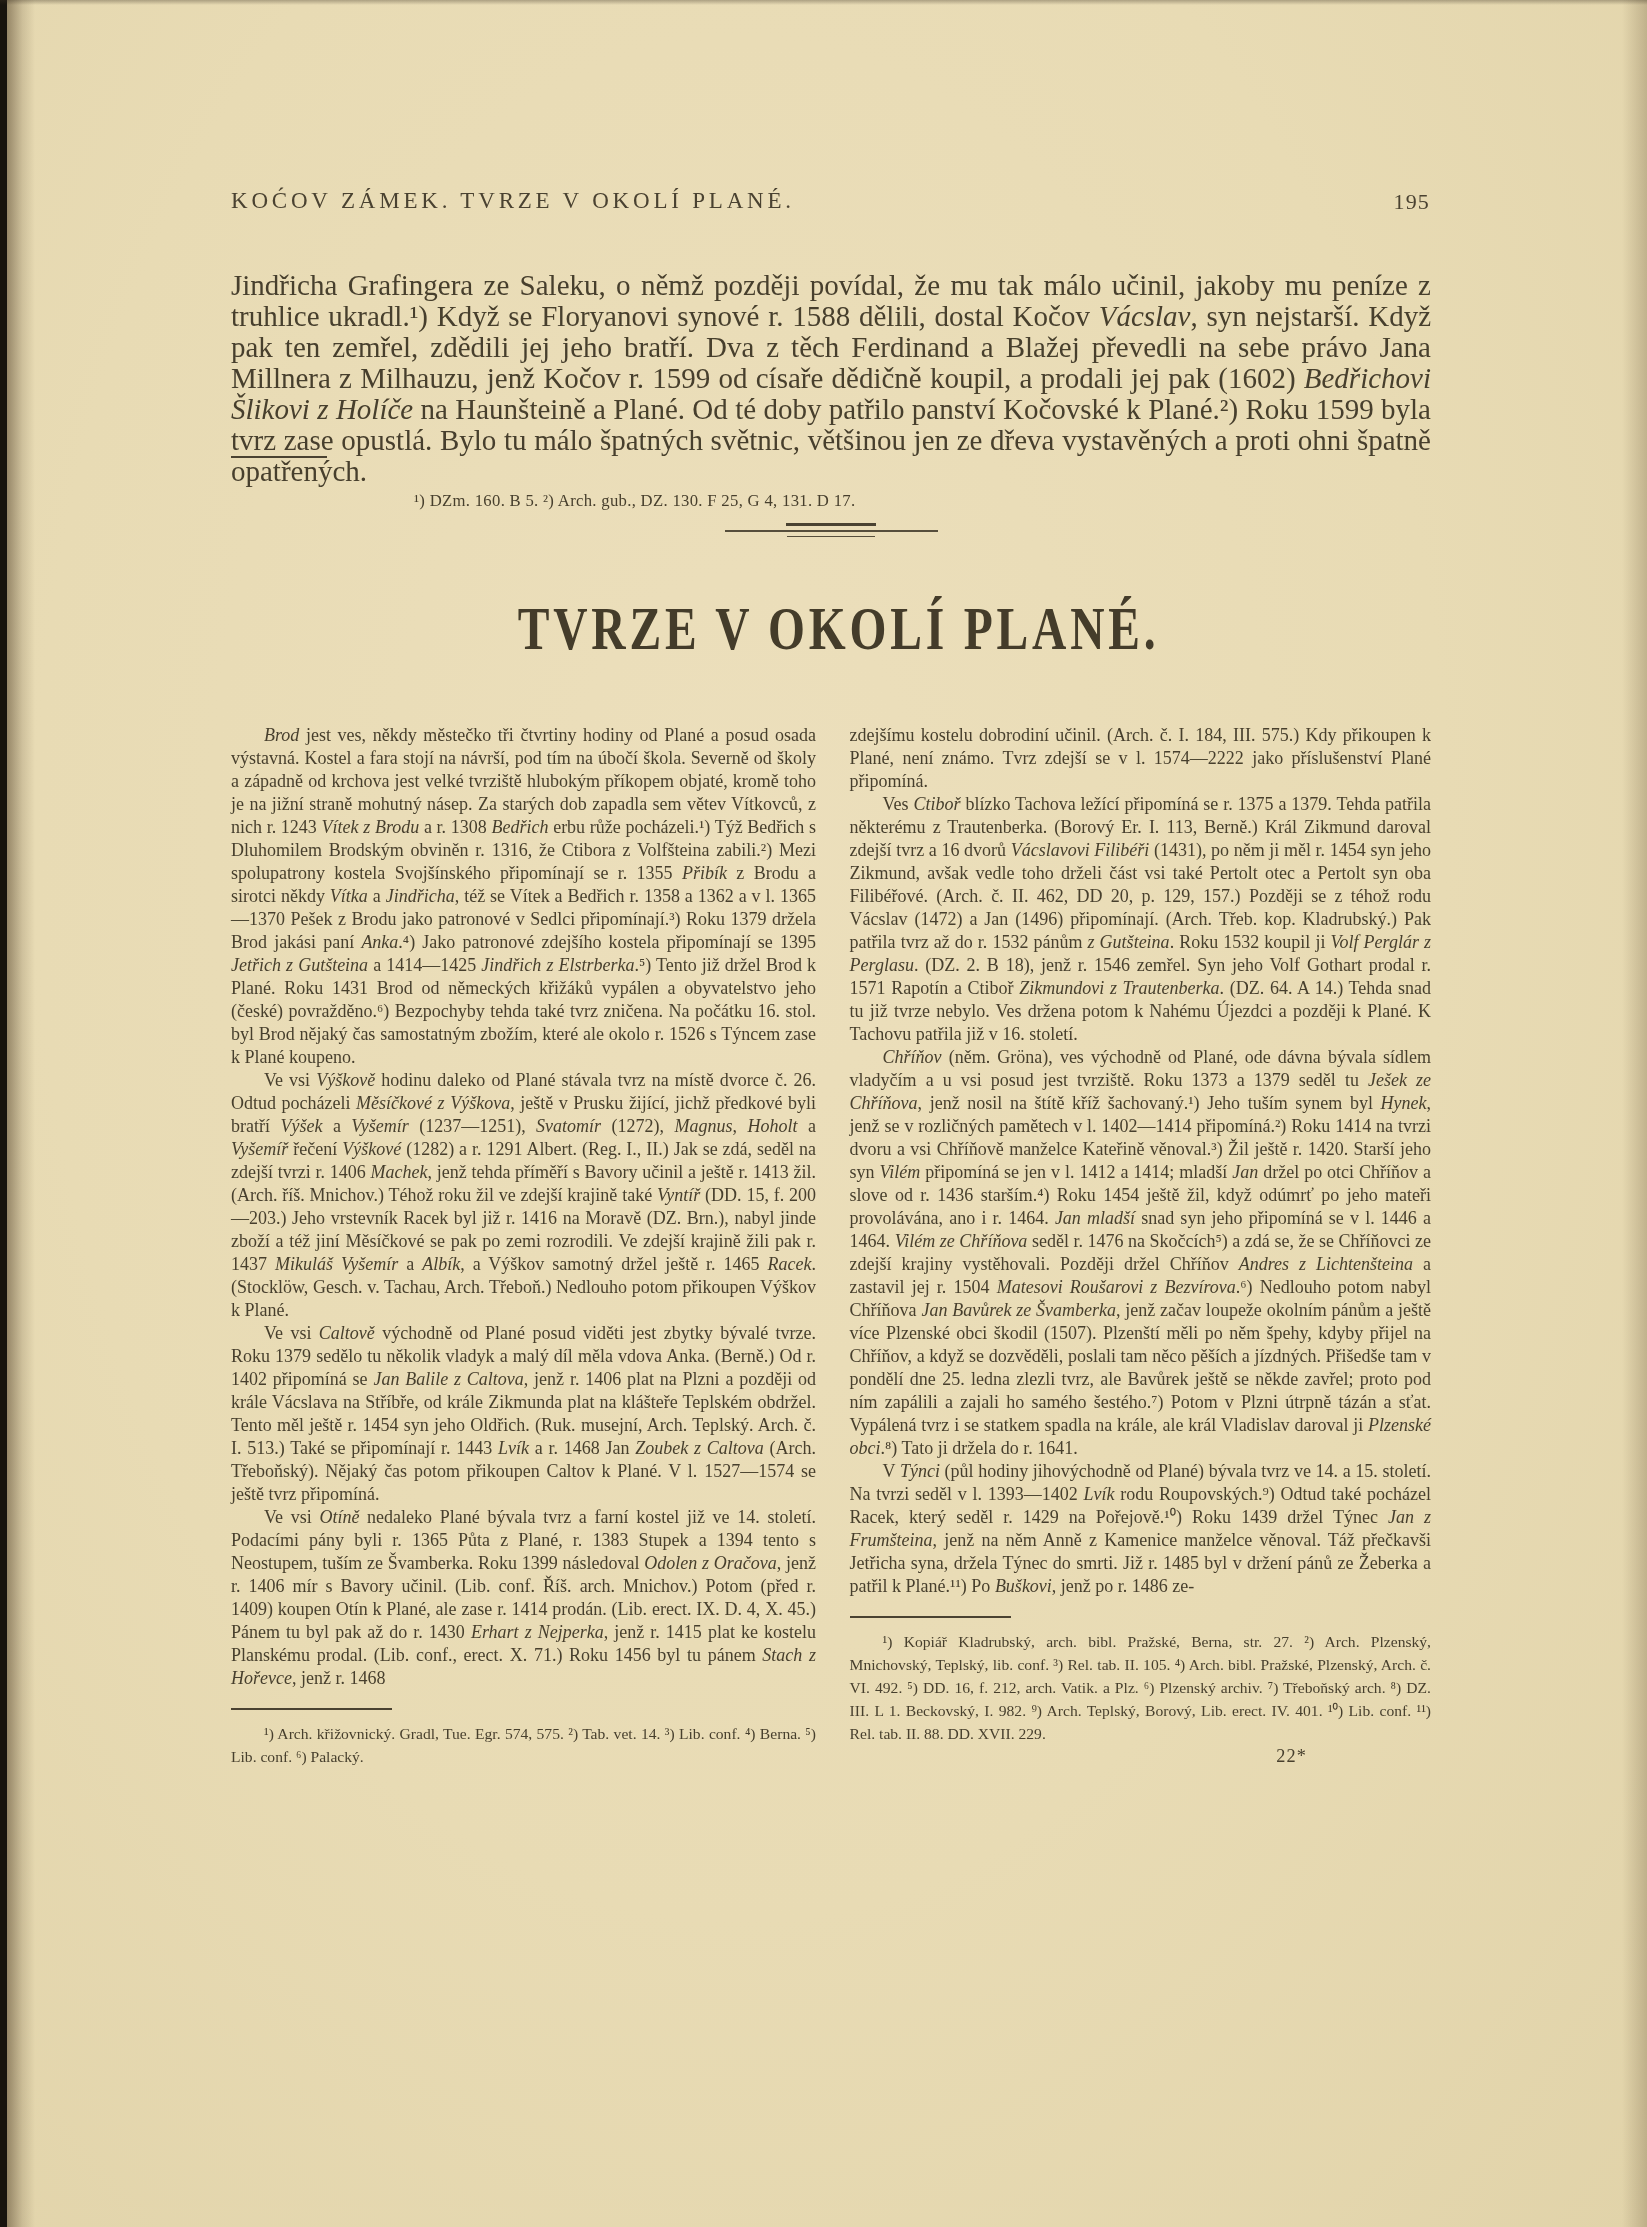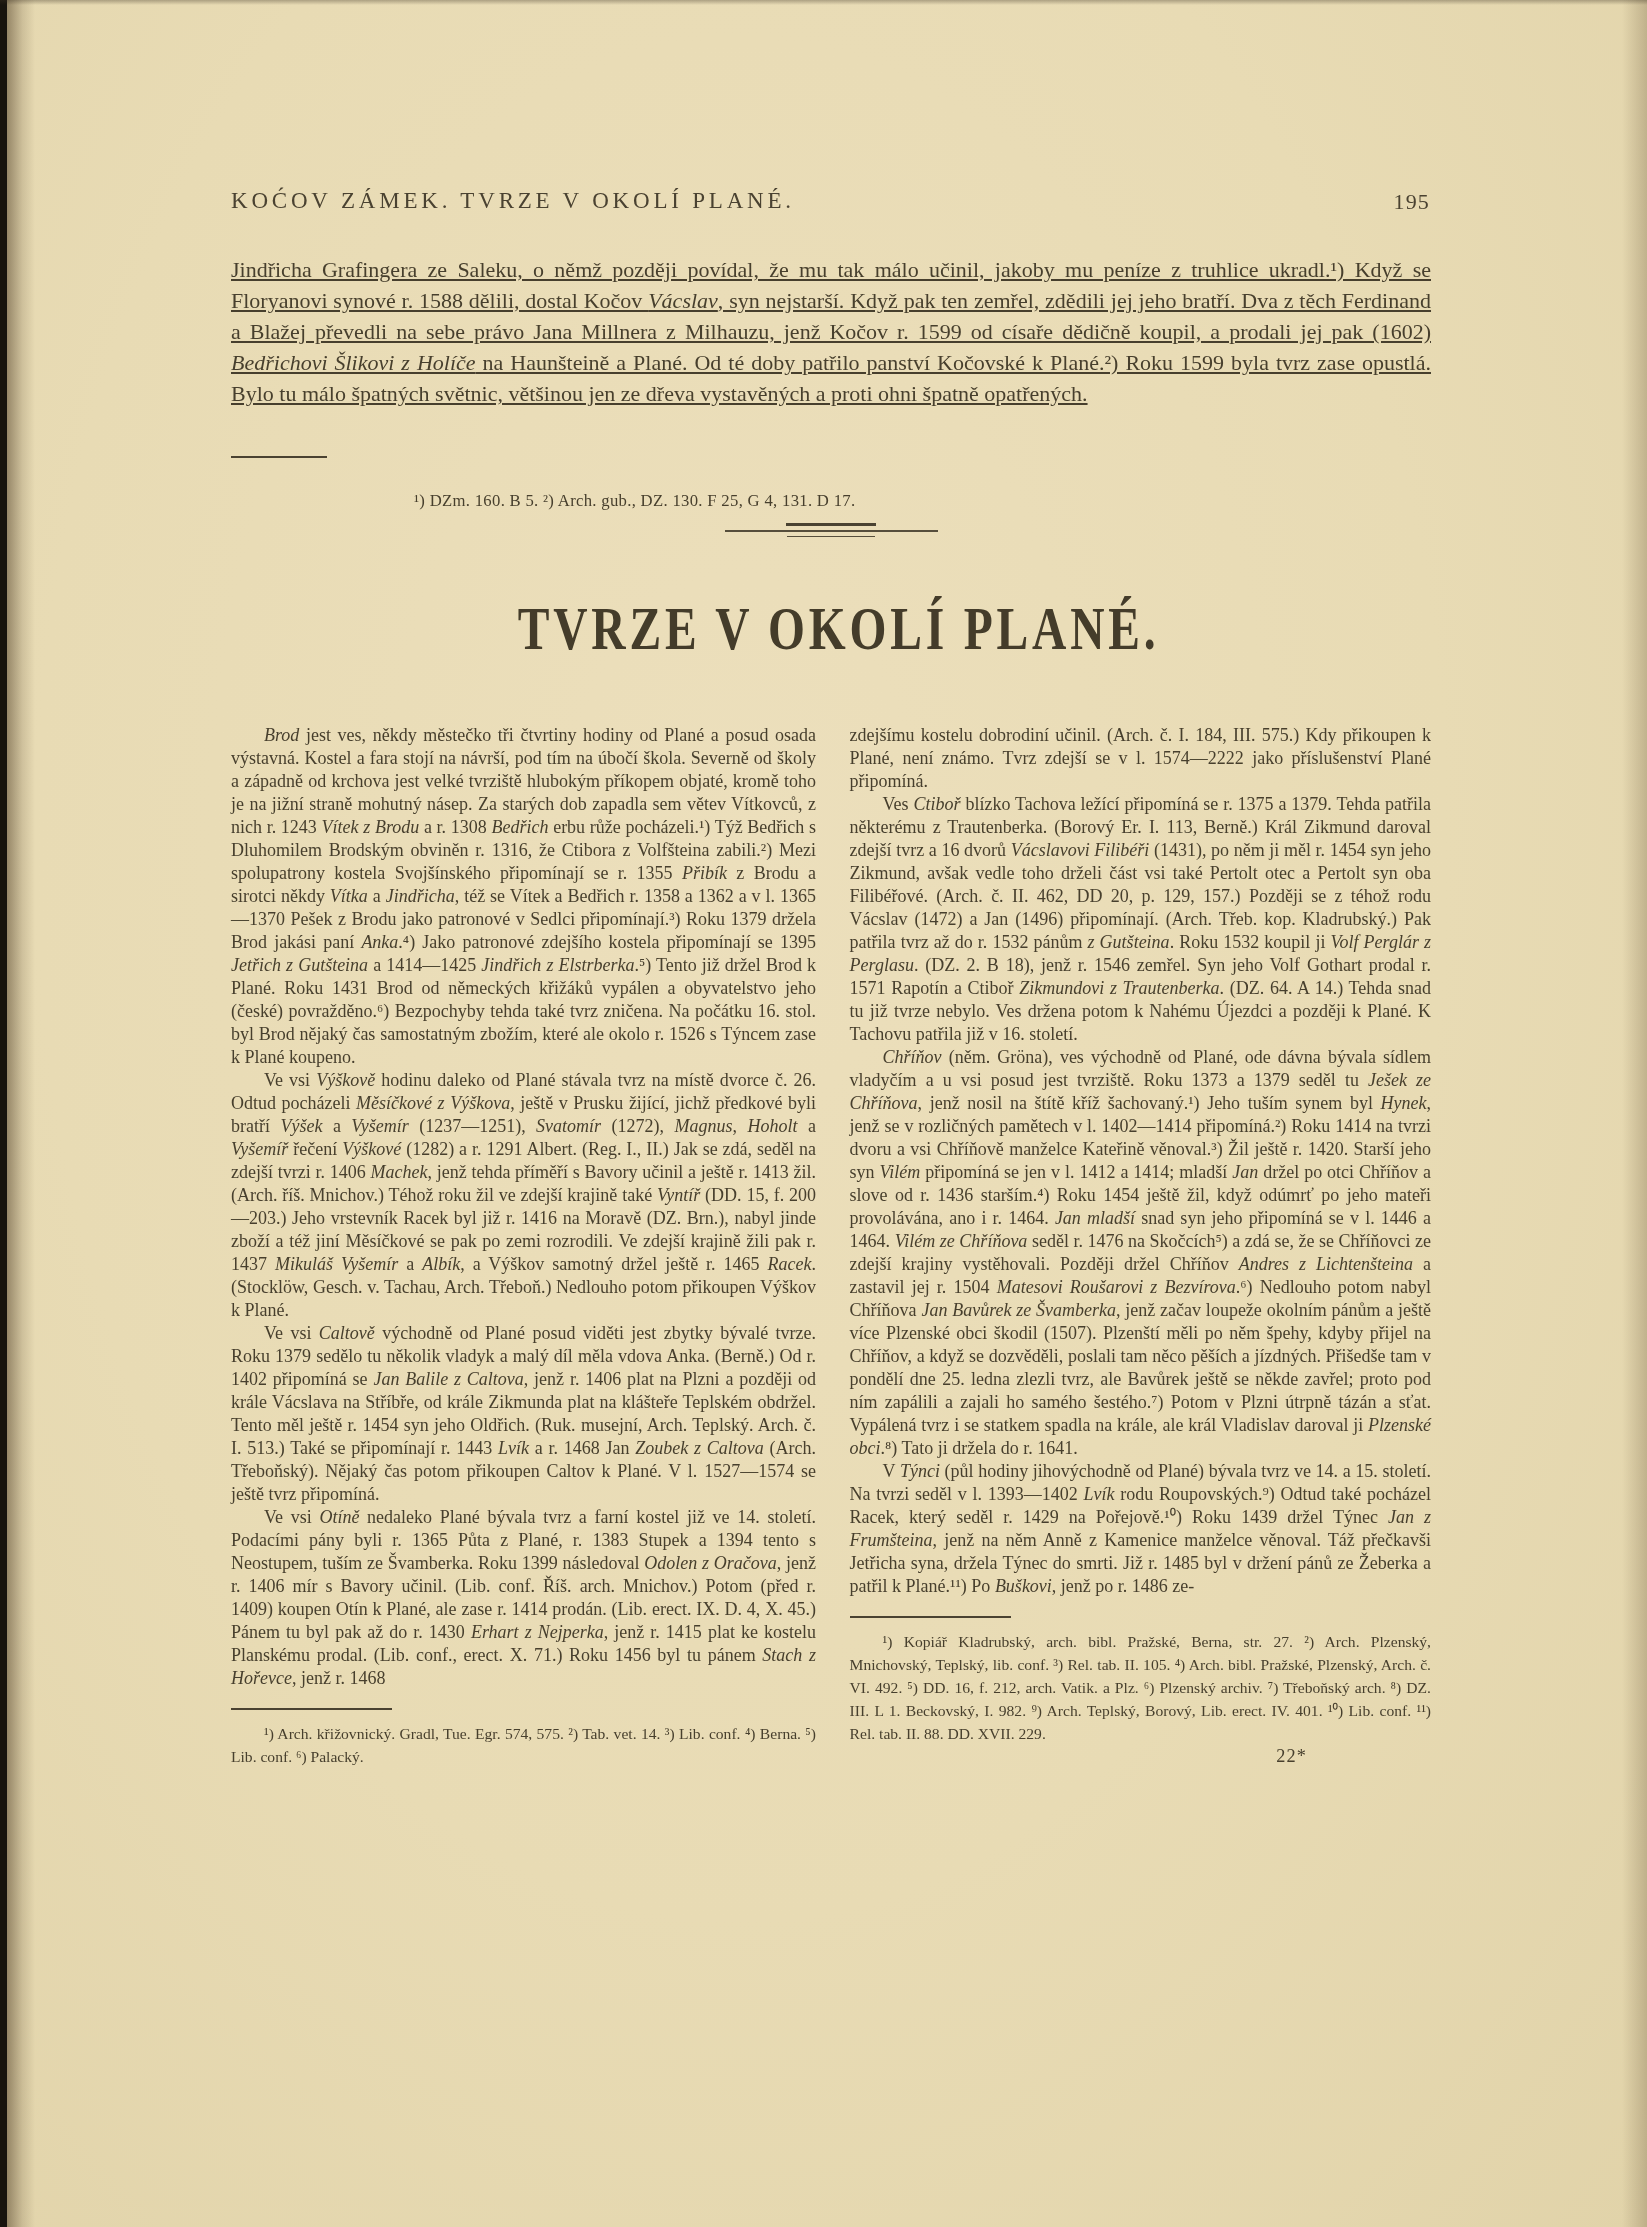--- a/index.html
+++ b/index.html
@@ -18,21 +18,21 @@
   .edge-right-shadow{position:absolute;right:0;top:0;width:25px;height:100%;
     background:linear-gradient(270deg, rgba(110,92,62,.30), rgba(110,92,62,0));}
   .edge-top-shadow{position:absolute;left:0;top:0;width:100%;height:5.4px;
     background:linear-gradient(180deg, rgba(60,50,35,.35), rgba(60,50,35,0));}
 
   .text-block{position:absolute;left:231px;width:1200px;}
 
   .running-head{top:188px;text-align:left;font-size:23px;letter-spacing:3.8px;color:#4a4231;white-space:nowrap;font-family:Liberation Serif, serif;}
   .page-number{position:absolute;right:1.1px;top:1.1px;font-size:22px;letter-spacing:1.1px;}
 
-  .intro{top:254px;font-size:22px;line-height:31px;text-align:justify;text-decoration:underline;}
+  .intro{top:270px;font-size:29px;line-height:31px;text-align:justify;}
 
   .intro-fn-rule{position:absolute;left:231px;top:456px;width:96px;height:2.2px;background:#4a4231;}
   .intro-footnote{position:absolute;left:231px;top:474px;width:1200px;font-size:16.7px;text-indent:183px;letter-spacing:0.3px;}
 
   .ornament{position:absolute;left:231px;top:523px;width:1200px;}
   .orn1{width:90px;height:2.7px;background:#4a4231;margin:0 auto 4.3px auto;}
   .orn2{width:213px;height:1.6px;background:#564e3c;margin:0 auto 4.3px auto;}
   .orn3{width:88px;height:1.6px;background:#564e3c;margin:0 auto;}
 
   .main-title{position:absolute;left:231px;top:590px;width:1200px;text-align:center;}

